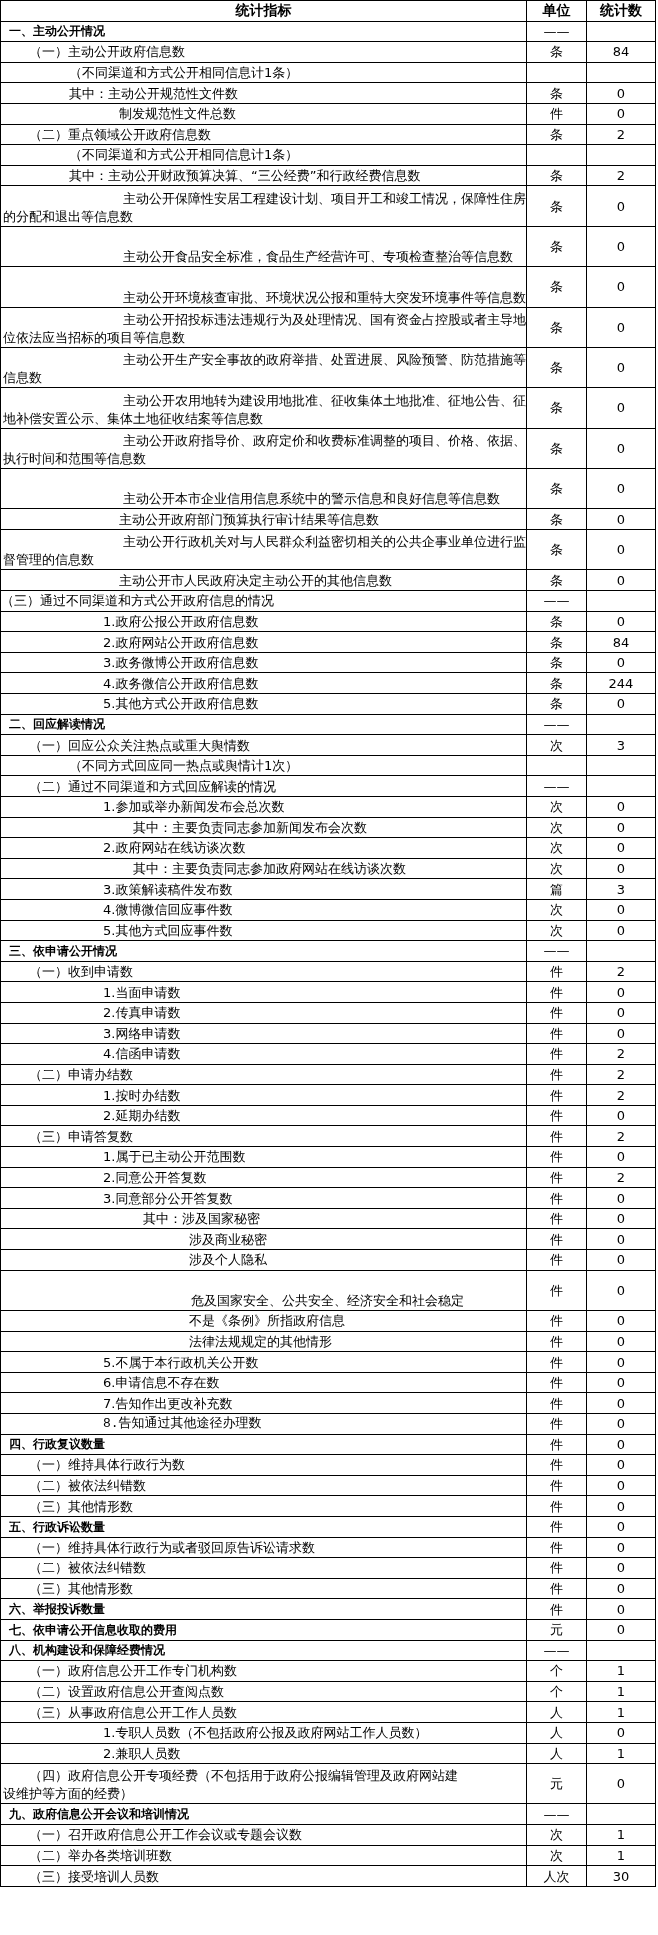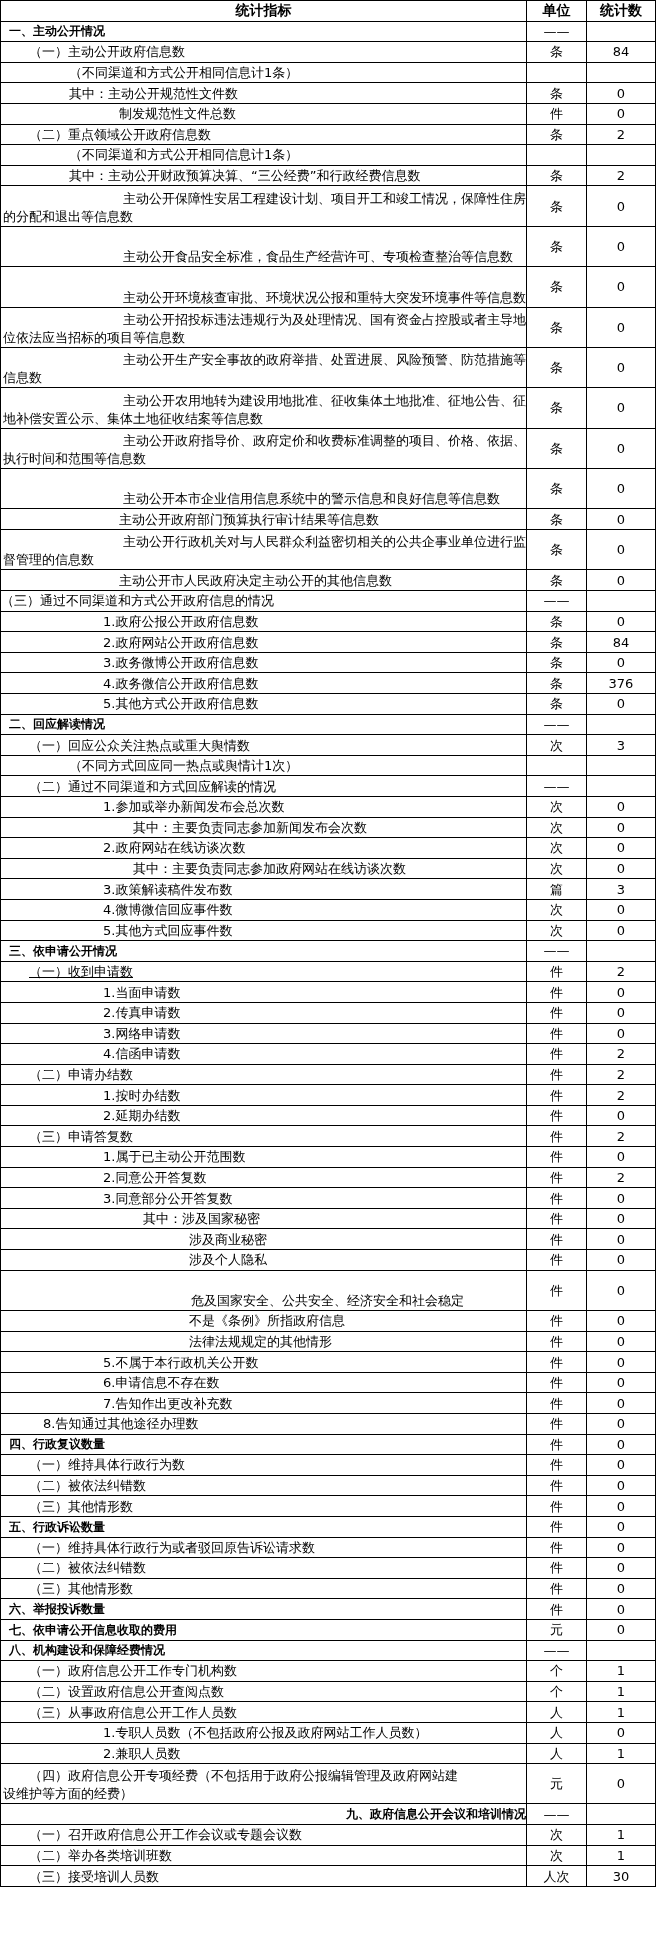--- a/index.html
+++ b/index.html
@@ -142,21 +142,21 @@
         <td class="v">84</td>
       </tr>
       <tr class="s">
         <td class="lbl" style="padding-left: 102px;"><span>3.政务微博公开政府信息数</span></td>
         <td class="u">条</td>
         <td class="v">0</td>
       </tr>
       <tr class="s">
         <td class="lbl" style="padding-left: 102px;"><span>4.政务微信公开政府信息数</span></td>
         <td class="u">条</td>
-        <td class="v">376</td>
+        <td class="v">244</td>
       </tr>
       <tr class="s">
         <td class="lbl" style="padding-left: 102px;"><span>5.其他方式公开政府信息数</span></td>
         <td class="u">条</td>
         <td class="v">0</td>
       </tr>
       <tr class="s">
         <td class="lbl" style="padding-left: 8px;"><span class="sec">二、回应解读情况</span></td>
         <td class="u">——</td>
         <td class="v"></td>
@@ -210,21 +210,21 @@
         <td class="lbl" style="padding-left: 102px;"><span>5.其他方式回应事件数</span></td>
         <td class="u">次</td>
         <td class="v">0</td>
       </tr>
       <tr class="s">
         <td class="lbl" style="padding-left: 8px;"><span class="sec">三、依申请公开情况</span></td>
         <td class="u">——</td>
         <td class="v"></td>
       </tr>
       <tr class="s">
-        <td class="lbl" style="padding-left: 28px; text-decoration: underline;"><span>（一）收到申请数</span></td>
+        <td class="lbl" style="padding-left: 28px;"><span>（一）收到申请数</span></td>
         <td class="u">件</td>
         <td class="v">2</td>
       </tr>
       <tr class="s">
         <td class="lbl" style="padding-left: 102px;"><span>1.当面申请数</span></td>
         <td class="u">件</td>
         <td class="v">0</td>
       </tr>
       <tr class="s">
         <td class="lbl" style="padding-left: 102px;"><span>2.传真申请数</span></td>
@@ -315,21 +315,21 @@
         <td class="lbl" style="padding-left: 102px;"><span>6.申请信息不存在数</span></td>
         <td class="u">件</td>
         <td class="v">0</td>
       </tr>
       <tr class="s">
         <td class="lbl" style="padding-left: 102px;"><span>7.告知作出更改补充数</span></td>
         <td class="u">件</td>
         <td class="v">0</td>
       </tr>
       <tr class="s">
-        <td class="lbl" style="padding-left: 42px;"><span>8.告知通过其他途径办理数</span></td>
+        <td class="lbl" style="padding-left: 102px; font-family: Liberation Mono, monospace;"><span>8.告知通过其他途径办理数</span></td>
         <td class="u">件</td>
         <td class="v">0</td>
       </tr>
       <tr class="s">
         <td class="lbl" style="padding-left: 8px;"><span class="sec">四、行政复议数量</span></td>
         <td class="u">件</td>
         <td class="v">0</td>
       </tr>
       <tr class="s">
         <td class="lbl" style="padding-left: 28px;"><span>（一）维持具体行政行为数</span></td>
@@ -405,21 +405,21 @@
         <td class="lbl" style="padding-left: 102px;"><span>2.兼职人员数</span></td>
         <td class="u">人</td>
         <td class="v">1</td>
       </tr>
       <tr class="d">
         <td class="lbl wrap" style="padding-left: 2px;"><span style="display: inline-block; width: 26px;"></span><span>（四）政府信息公开专项经费（不包括用于政府公报编辑管理及政府网站建　　　　　设维护等方面的经费）</span></td>
         <td class="u">元</td>
         <td class="v">0</td>
       </tr>
       <tr class="s">
-        <td class="lbl" style="padding-left: 8px; text-align: right;"><span class="sec">九、政府信息公开会议和培训情况</span></td>
+        <td class="lbl" style="padding-left: 8px;"><span class="sec">九、政府信息公开会议和培训情况</span></td>
         <td class="u">——</td>
         <td class="v"></td>
       </tr>
       <tr class="s">
         <td class="lbl" style="padding-left: 28px;"><span>（一）召开政府信息公开工作会议或专题会议数</span></td>
         <td class="u">次</td>
         <td class="v">1</td>
       </tr>
       <tr class="s">
         <td class="lbl" style="padding-left: 28px;"><span>（二）举办各类培训班数</span></td>

